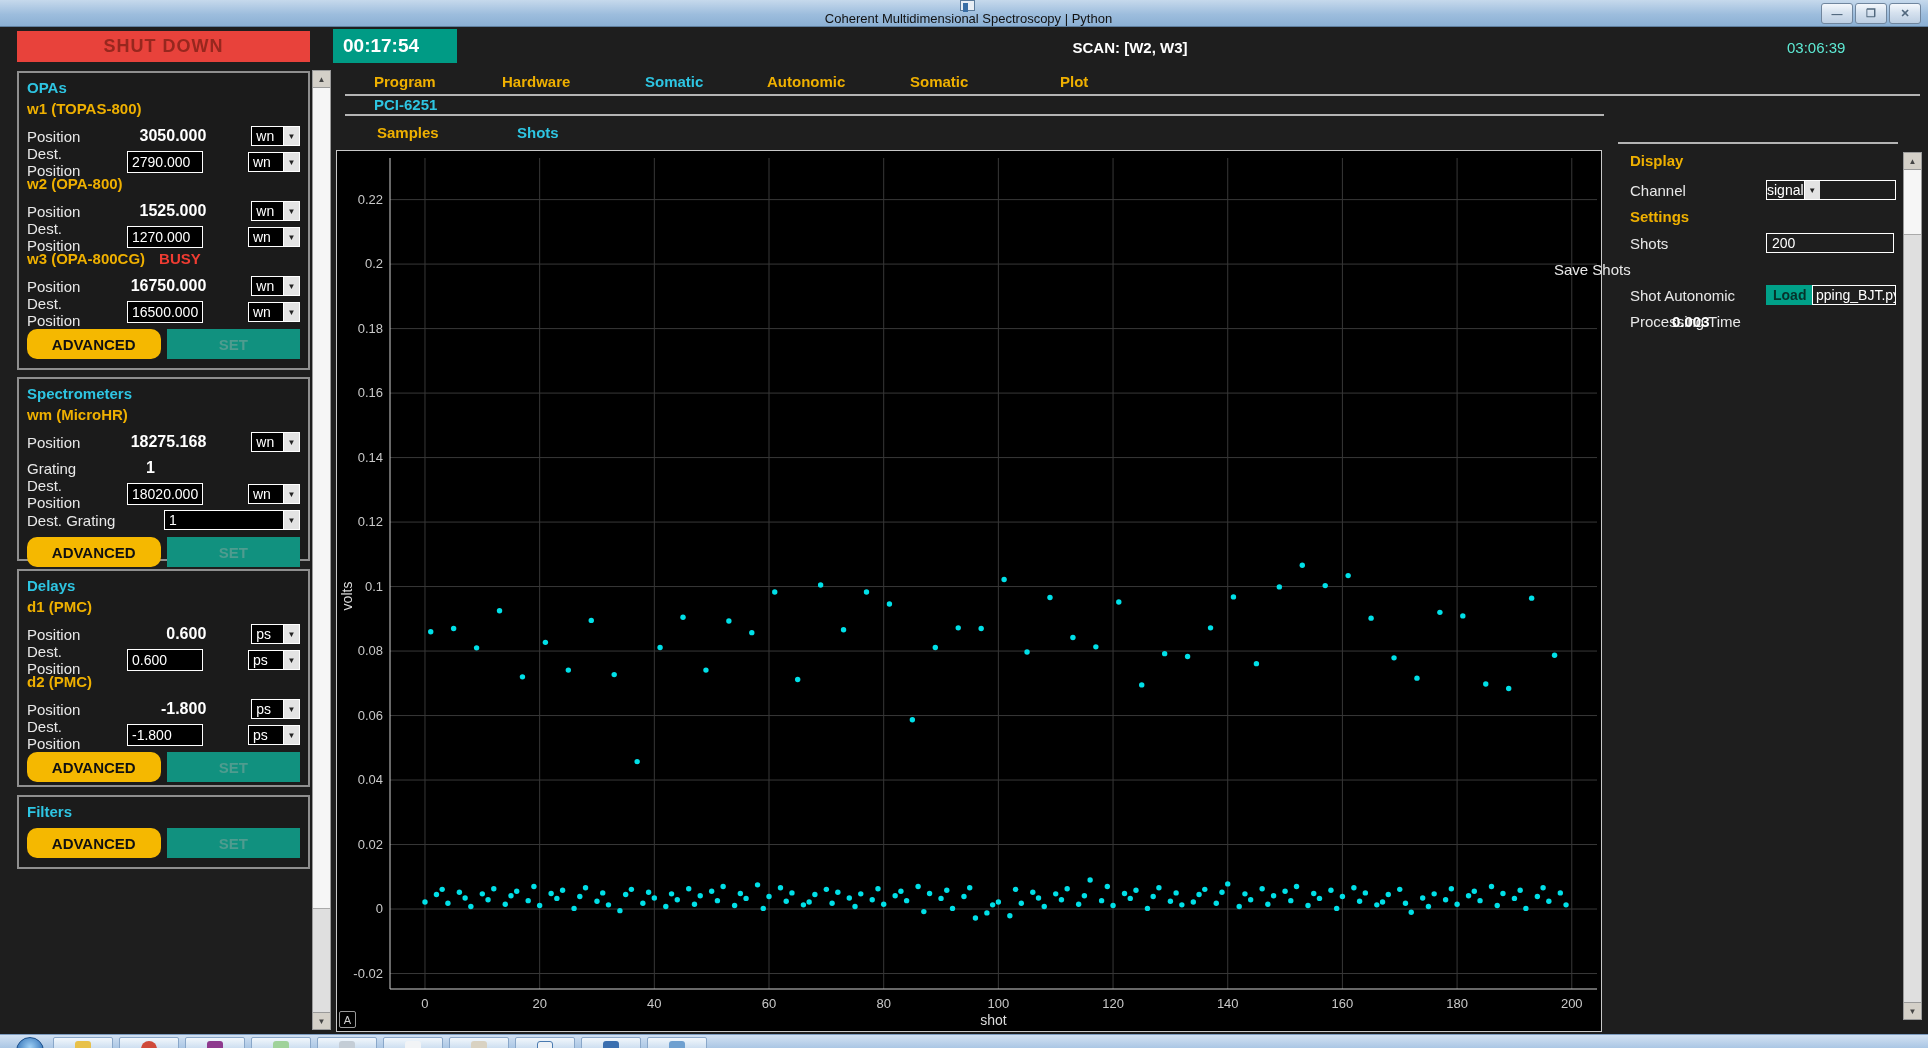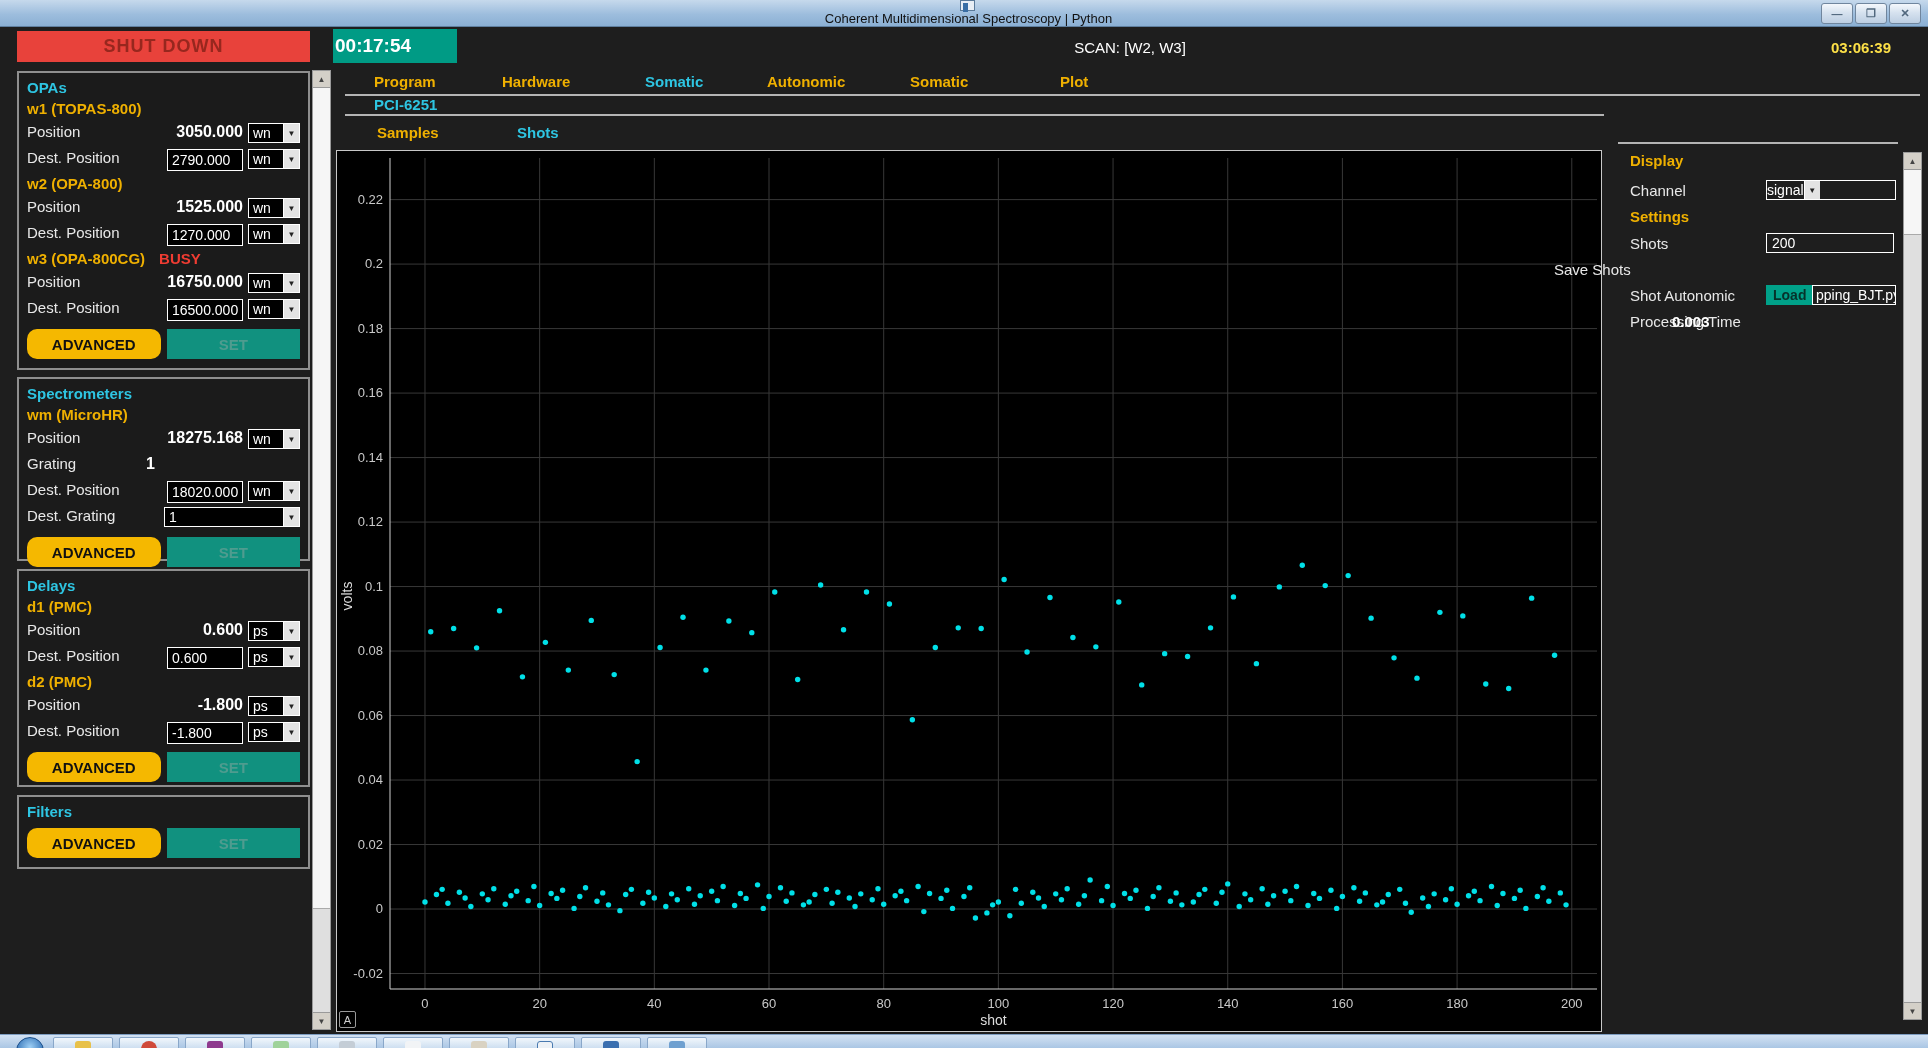--- a/index.html
+++ b/index.html
@@ -16,37 +16,37 @@
   .title-text{margin-left:9px;font-size:13px;color:#111;}
   .winbtns{position:absolute;right:7px;top:3px;display:flex;gap:2px;}
   .winbtn{width:30px;height:19px;border:1px solid #70869e;border-radius:3px;
     background:linear-gradient(#f4f8fc,#d6e2ef 45%,#bccee2);
     color:#51687e;font-size:11px;font-weight:bold;display:flex;align-items:center;justify-content:center;}
   
   .shutdown{left:17px;top:31px;width:293px;height:31px;background:#e8423b;
     color:#97271e;font-weight:bold;font-size:18px;letter-spacing:1px;
     display:flex;align-items:center;justify-content:center;}
   .timer{left:333px;top:29px;width:124px;height:34px;background:#009b85;
-    color:#fff;font-weight:bold;font-size:19px;display:flex;align-items:center;padding-left:2px;box-sizing:border-box;}
-  .scan{left:1020px;top:39px;width:220px;text-align:center;color:#fff;font-weight:normal;font-size:15px;}
-  .clock{left:1831px;top:39px;color:#fde047;font-weight:bold;font-size:15px;}
+    color:#fff;font-weight:bold;font-size:19px;display:flex;align-items:center;padding-left:10px;box-sizing:border-box;}
+  .scan{left:1020px;top:39px;width:220px;text-align:center;color:#fff;font-weight:bold;font-size:15px;}
+  .clock{left:1787px;top:39px;color:#5eead4;font-weight:normal;font-size:15px;}
   
   .menuitem{top:73px;font-weight:bold;font-size:15px;color:#efb000;}
   .menuitem.active{color:#2ec5e2;}
   .sep{background:#b4b4b4;height:2px;}
   .devbar{left:374px;top:96px;color:#2ec5e2;font-weight:bold;font-size:15px;}
   .tab{top:124px;font-weight:bold;font-size:15px;color:#efb000;}
   .tab.active{color:#2ec5e2;}
   
   .group{left:17px;width:293px;border:2px solid #8f8f8f;background:#1b1b1b;
     box-sizing:border-box;padding:6px 8px 8px 8px;}
   .g-title{color:#2ec5e2;font-weight:bold;font-size:15px;height:21px;}
   .g-sub{height:23px;font-weight:bold;font-size:15px;color:#efb000;display:flex;gap:14px;}
   .busy{color:#f03c32;font-weight:bold;}
-  .row{height:26px;display:flex;align-items:flex-start;}
+  .row{height:26px;display:flex;align-items:center;gap:40px;}
   .lbl{flex:1;font-size:15px;color:#e8e8e8;}
   .val{width:92px;text-align:right;font-weight:bold;font-size:16px;color:#fff;
     white-space:nowrap;overflow:hidden;margin-right:5px;}
   .val.left{text-align:left;}
   .inp{width:66px;height:18px;border:1px solid #fff;background:#000;color:#fff;
     font-size:14px;padding:1px 4px;margin-right:5px;display:flex;align-items:center;}
   .dd{width:52px;height:20px;border:1px solid #fff;background:#000;color:#fff;
     font-size:14px;display:flex;align-items:center;box-sizing:border-box;}
   .dd .dtxt{flex:1;padding-left:4px;}
   .dda{width:15px;height:100%;background:#e3e3e3;color:#222;font-size:8px;

